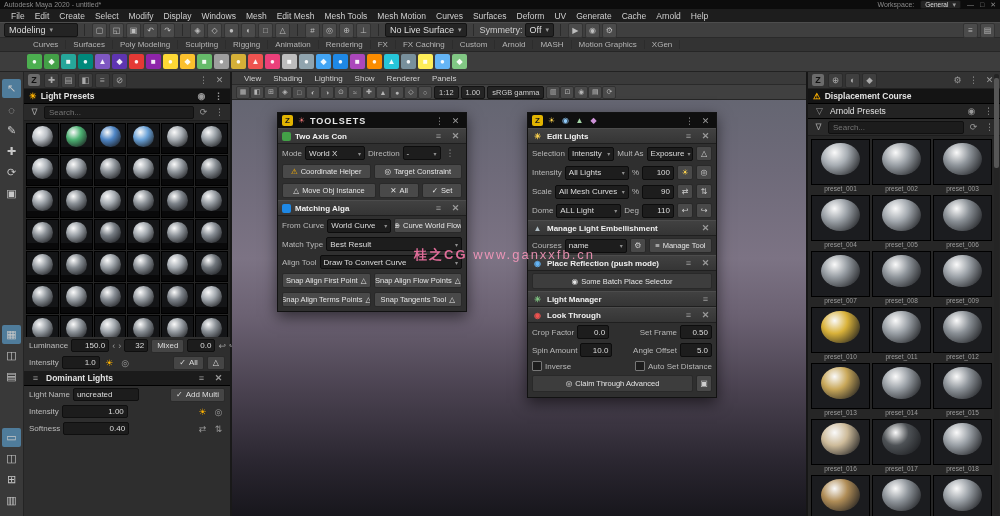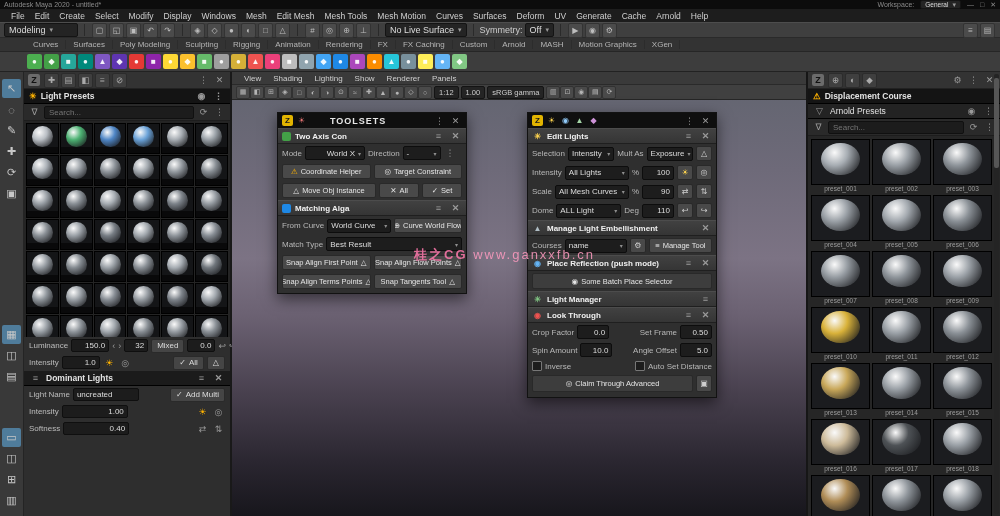--- a/index.html
+++ b/index.html
@@ -78,21 +78,21 @@
   #watermark{left:414px;top:246px;z-index:40;font-size:13px;letter-spacing:2px;white-space:nowrap;opacity:.85;}
   #watermark .wa{color:#ff79ad;font-weight:bold;}
   #watermark .wb{color:#ff9bc0;}
   
   .fpanel{position:absolute;width:188px;background:#2f2f2f;border:1px solid #121212;z-index:20;
           box-shadow:0 5px 14px rgba(0,0,0,.55);font-size:8px;}
   .phead{height:15px;background:#0f0f0f;display:flex;align-items:center;gap:3px;padding:0 4px;color:#e8e8e8;}
   .zbadge{width:11px;height:11px;background:#e2b400;color:#1a1a1a;font-weight:bold;font-size:8px;
           border-radius:2px;display:flex;align-items:center;justify-content:center;}
   .picon{width:11px;height:11px;display:inline-flex;align-items:center;justify-content:center;font-size:8px;border-radius:2px;}
-  .ptitle{font-weight:bold;font-size:9px;letter-spacing:1px;margin-left:20px;}
+  .ptitle{font-weight:bold;font-size:9px;letter-spacing:1px;margin-left:0;}
   .secthead{height:14px;background:linear-gradient(#414141,#353535);display:flex;align-items:center;gap:4px;
             padding:0 4px;color:#f0f0f0;font-weight:bold;border-top:1px solid #4c4c4c;border-bottom:1px solid #1f1f1f;}
   .sicon{width:9px;height:9px;border-radius:2px;display:inline-block;}
   .frow{display:flex;align-items:center;gap:3px;padding:2px 4px;}
   .flbl{color:#b8b8b8;white-space:nowrap;}
   .fsel{flex:1;min-width:0;background:#1d1d1d;border:1px solid #0d0d0d;border-radius:2px;height:12px;
         display:flex;align-items:center;justify-content:space-between;padding:0 3px;color:#ddd;white-space:nowrap;overflow:hidden;}
   .fsel::after{content:"▾";font-size:6px;color:#8f8f8f;margin-left:3px;}
   .fval{background:#1d1d1d;border:1px solid #0d0d0d;border-radius:2px;height:12px;min-width:24px;
         display:inline-flex;align-items:center;justify-content:flex-end;padding:0 3px;color:#ddd;}
@@ -573,21 +573,21 @@
     </div>
     <div class="secthead">
       <span class="sicon" style="background:#43a047;"></span>
       <span>Two Axis Con</span>
       <span class="grow"></span>
       <span class="ghost">≡</span>
       <span class="ghost">✕</span>
     </div>
     <div class="frow">
       <span class="flbl">Mode</span>
-      <span class="fsel" style="max-width:52px;justify-content:flex-end;">
+      <span class="fsel" style="max-width:52px;">
         <span>World X</span>
       </span>
       <span class="flbl">Direction</span>
       <span class="fsel" style="max-width:30px;">
         <span>-</span>
       </span>
       <span class="ghost">⋮</span>
     </div>
     <div class="frow">
       <span class="fbtn">
@@ -627,20 +627,26 @@
       </span>
       <span class="fbtn">
         <span>⊕</span>
         <span>Curve World Flow</span>
       </span>
     </div>
     <div class="frow">
       <span class="flbl">Match Type</span>
       <span class="fsel">
         <span>Best Result</span>
+      </span>
+    </div>
+    <div class="frow">
+      <span class="flbl">Align Tool</span>
+      <span class="fsel">
+        <span>Draw To Convert Curve</span>
       </span>
     </div>
     <div class="frow">
       <span class="fbtn">
         <span>Snap Align First Point</span>
         <span>△</span>
       </span>
       <span class="fbtn">
         <span>Snap Align Flow Points</span>
         <span>△</span>

